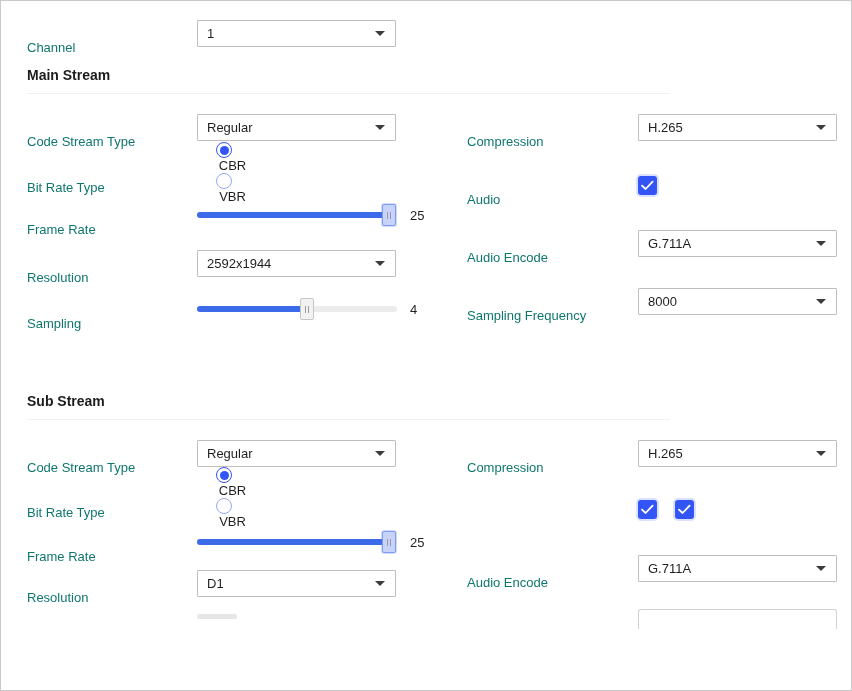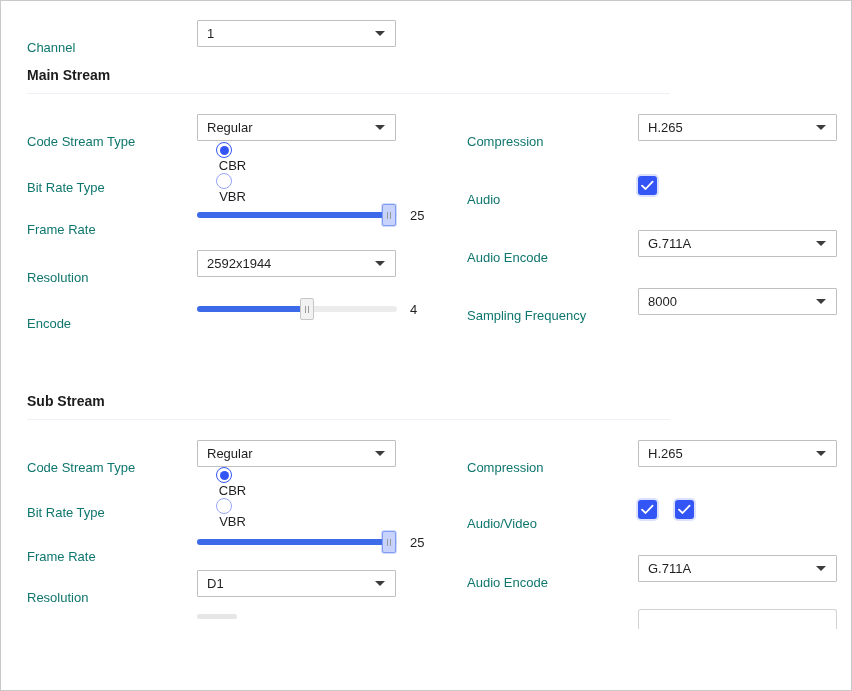--- a/index.html
+++ b/index.html
@@ -322,21 +322,21 @@
 
     <div class="row" style="left:0; top:248px; width:430px;">
       <span class="label label-left" style="position:absolute;">Resolution</span>
       <div class="select ctrl-left" style="position:absolute;">
         <span>2592x1944</span>
         <span class="caret"></span>
       </div>
     </div>
 
     <div class="row" style="left:0; top:294px; width:430px;">
-      <span class="label label-left" style="position:absolute;">Encode</span>
+      <span class="label label-left" style="position:absolute;">Sampling</span>
       <div class="slider ctrl-left" style="position:absolute;">
         <span class="track"></span>
         <span class="fill" id="mq-fill" style="width: 55%;"></span>
         <span class="handle" id="mq-handle" style="left: 55%;"></span>
         <span class="slider-value">4</span>
       </div>
     </div>
 
 
     <div class="row" style="left:0; top:112px; width:852px;">
@@ -416,21 +416,20 @@
 
     <div class="row" style="left:0; top:438px; width:852px;">
       <span class="label label-right" style="position:absolute;">Compression</span>
       <div class="select ctrl-right" style="position:absolute;">
         <span>H.265</span>
         <span class="caret"></span>
       </div>
     </div>
 
     <div class="row" style="left:0; top:494px; width:852px;">
-      <span class="label label-right" style="position:absolute;">Audio/Video</span>
       <div class="ctrl-right" style="position:absolute; display:flex; align-items:center;">
         <span class="checkbox">
           <svg width="13" height="11" viewBox="0 0 13 11">
             <path d="M1 5.6 L4.6 9 L11.6 1.6" fill="none" stroke="#ffffff" stroke-width="1.8" stroke-linecap="round" stroke-linejoin="round"></path>
           </svg>
         </span>
         <span class="cb-gap"></span>
         <span class="checkbox">
           <svg width="13" height="11" viewBox="0 0 13 11">
             <path d="M1 5.6 L4.6 9 L11.6 1.6" fill="none" stroke="#ffffff" stroke-width="1.8" stroke-linecap="round" stroke-linejoin="round"></path>

